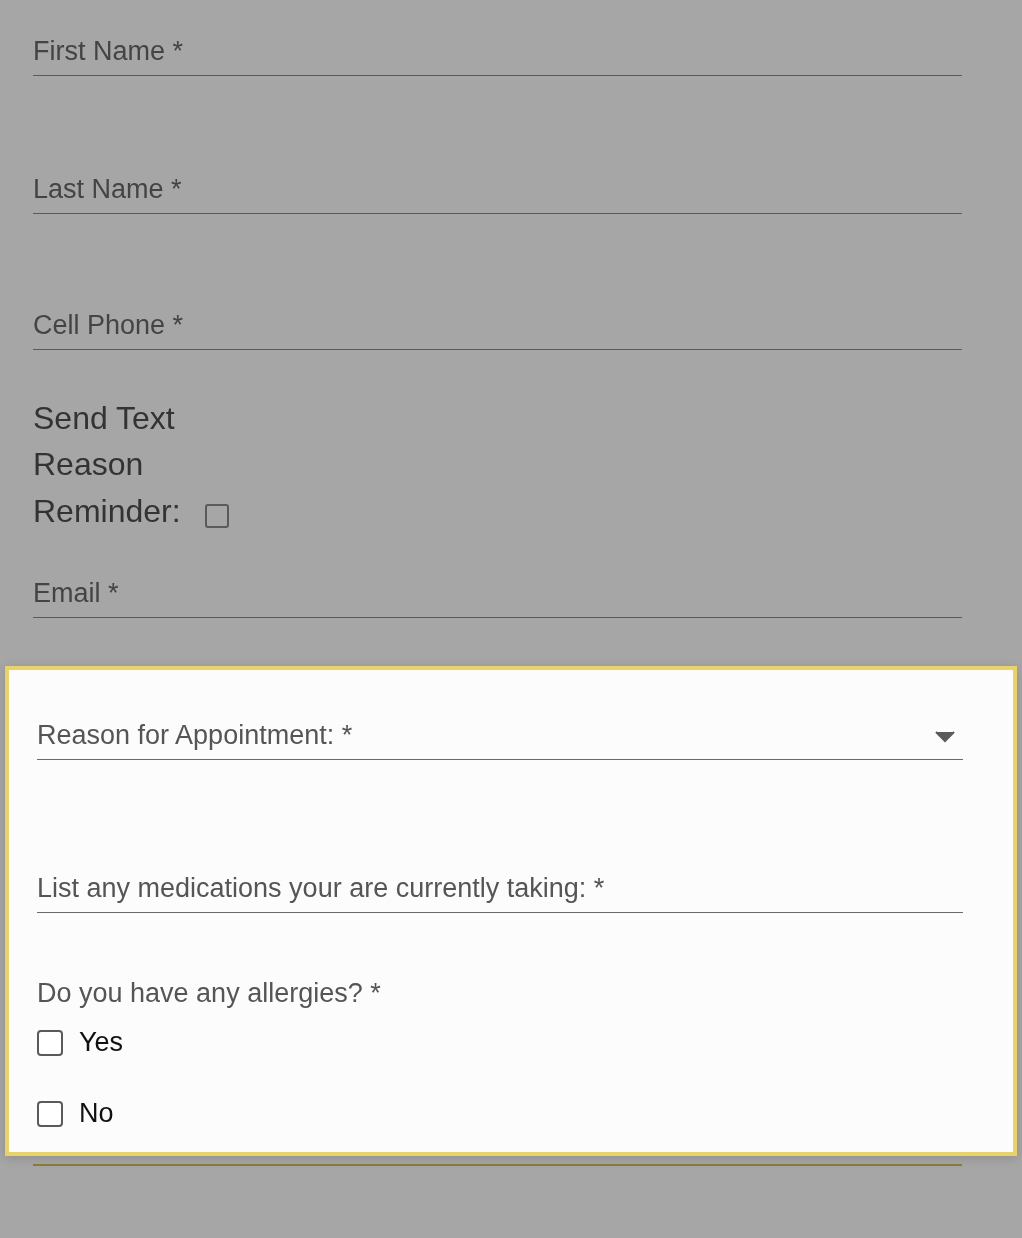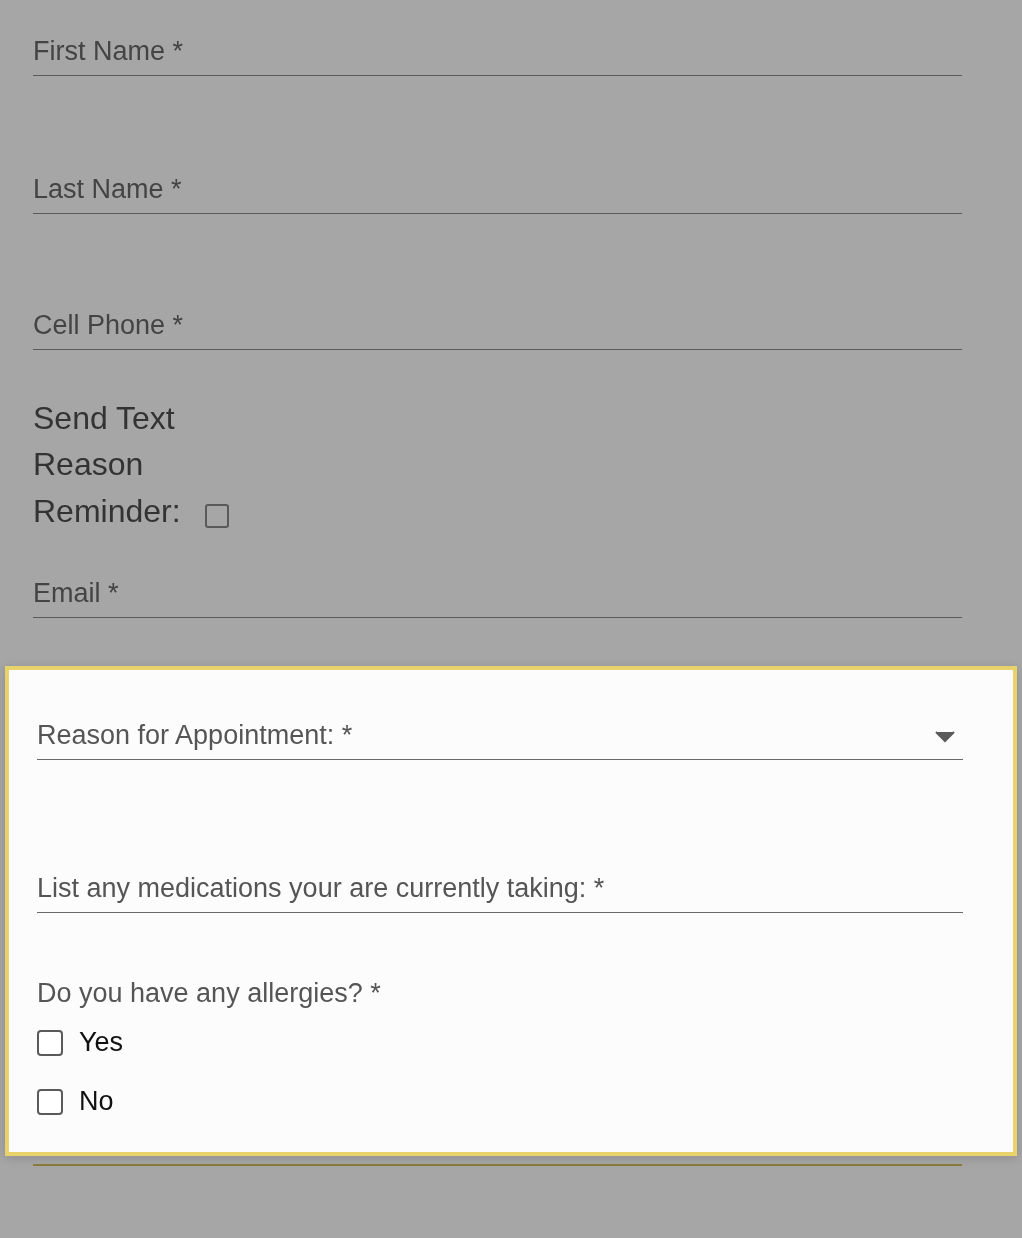--- a/index.html
+++ b/index.html
@@ -192,21 +192,21 @@
       <div class="select-field" style="top:197px;">
         <input class="panel-input" type="text" placeholder="List any medications your are currently taking: *" value="" style="">
       </div>
 
       <div class="select-field" style="top:268px;">
         <div class="question-label">Do you have any allergies? *</div>
         <div class="option-row" style="margin-top:18px;">
           <div class="checkbox-box-sm"></div>
           <span class="option-text">Yes</span>
         </div>
-        <div class="option-row" style="margin-top:28px;">
+        <div class="option-row" style="margin-top:40px;">
           <div class="checkbox-box-sm"></div>
           <span class="option-text">No</span>
         </div>
       </div>
 
     </div>
   </div>
 
   <div class="bottom-rule"></div>
 

